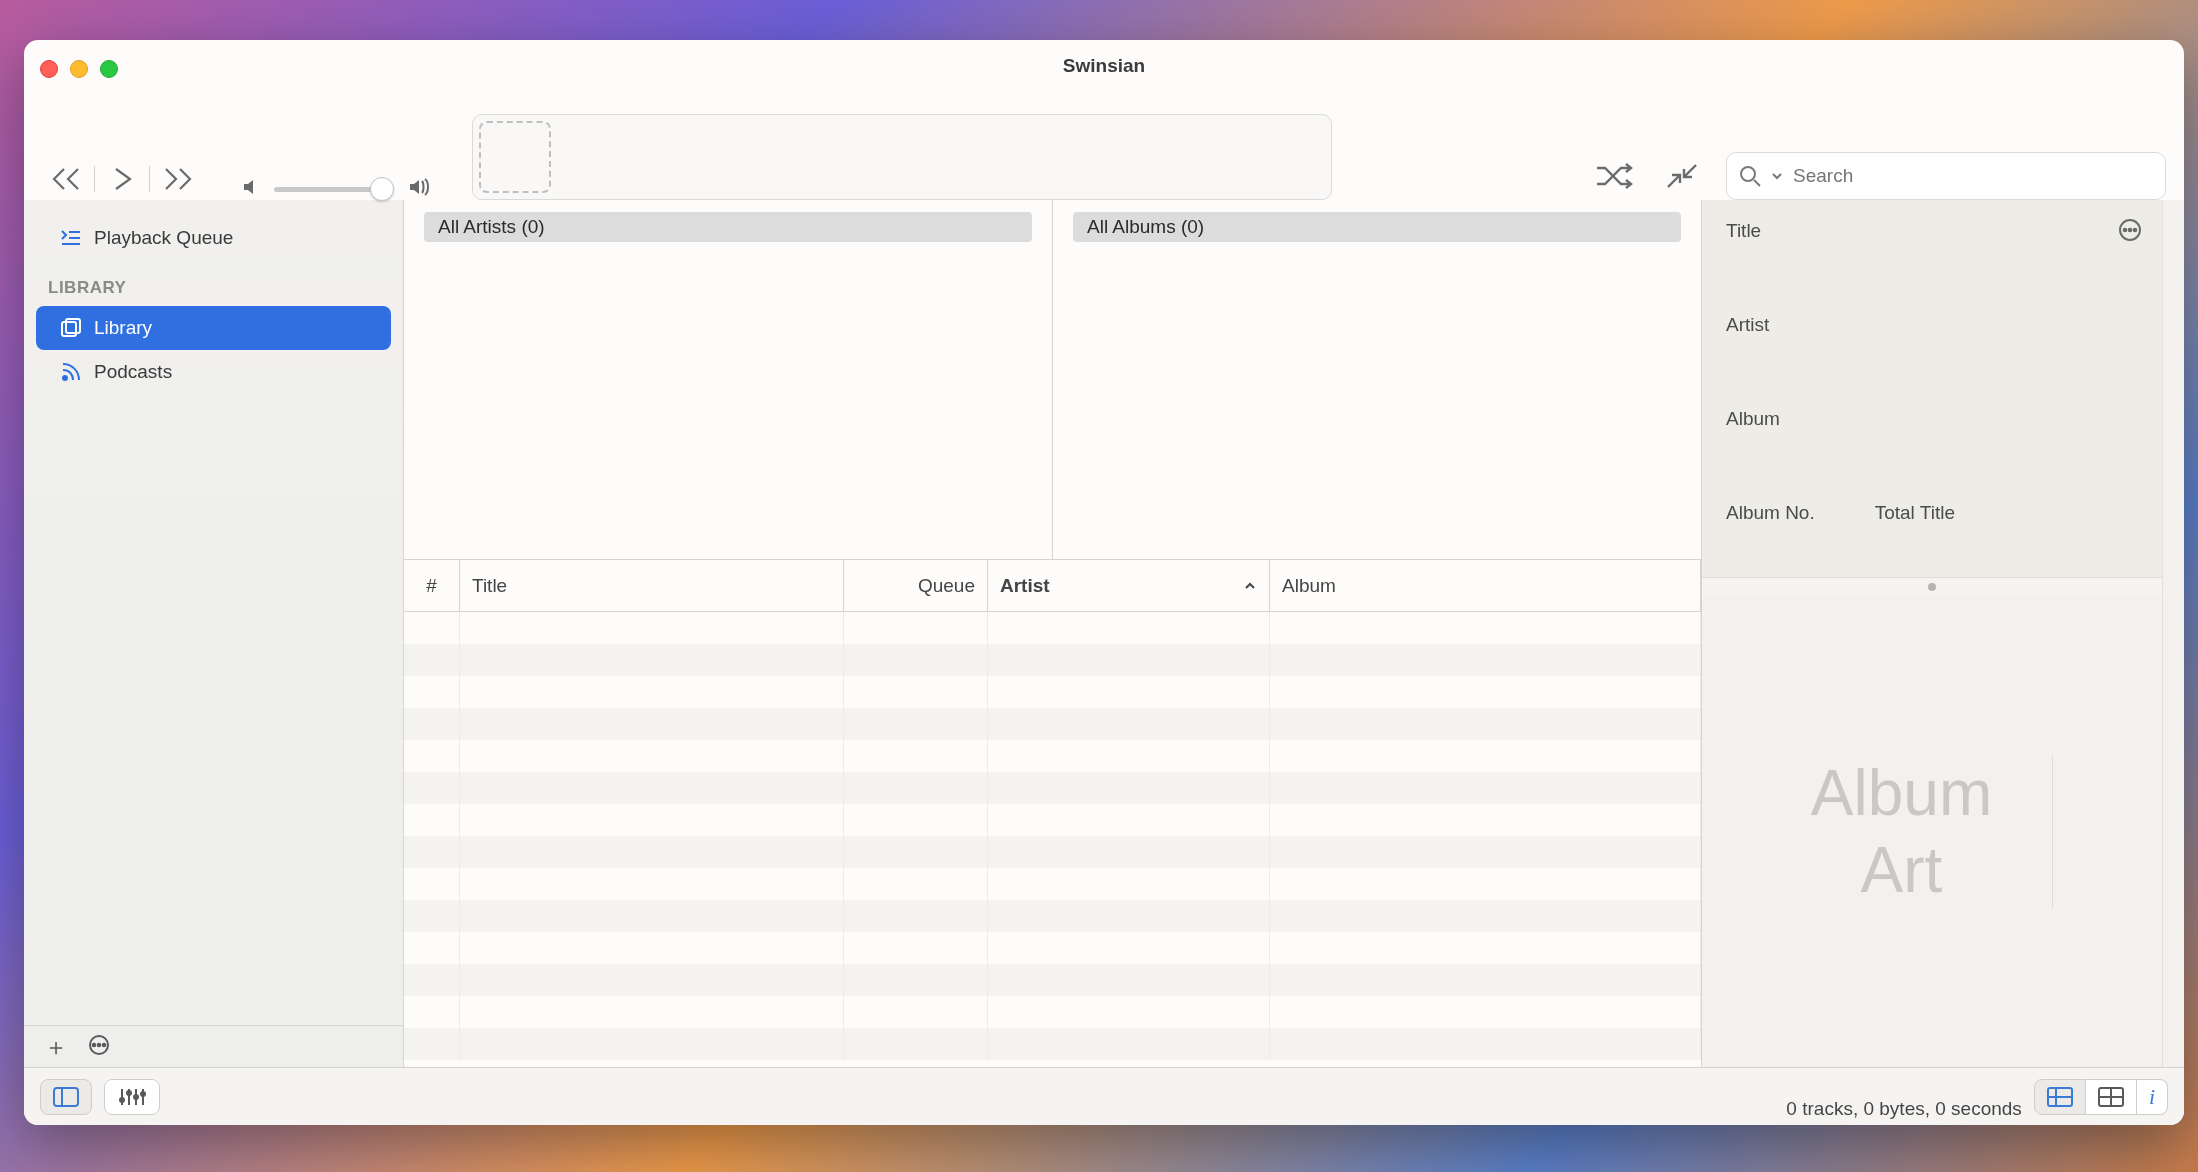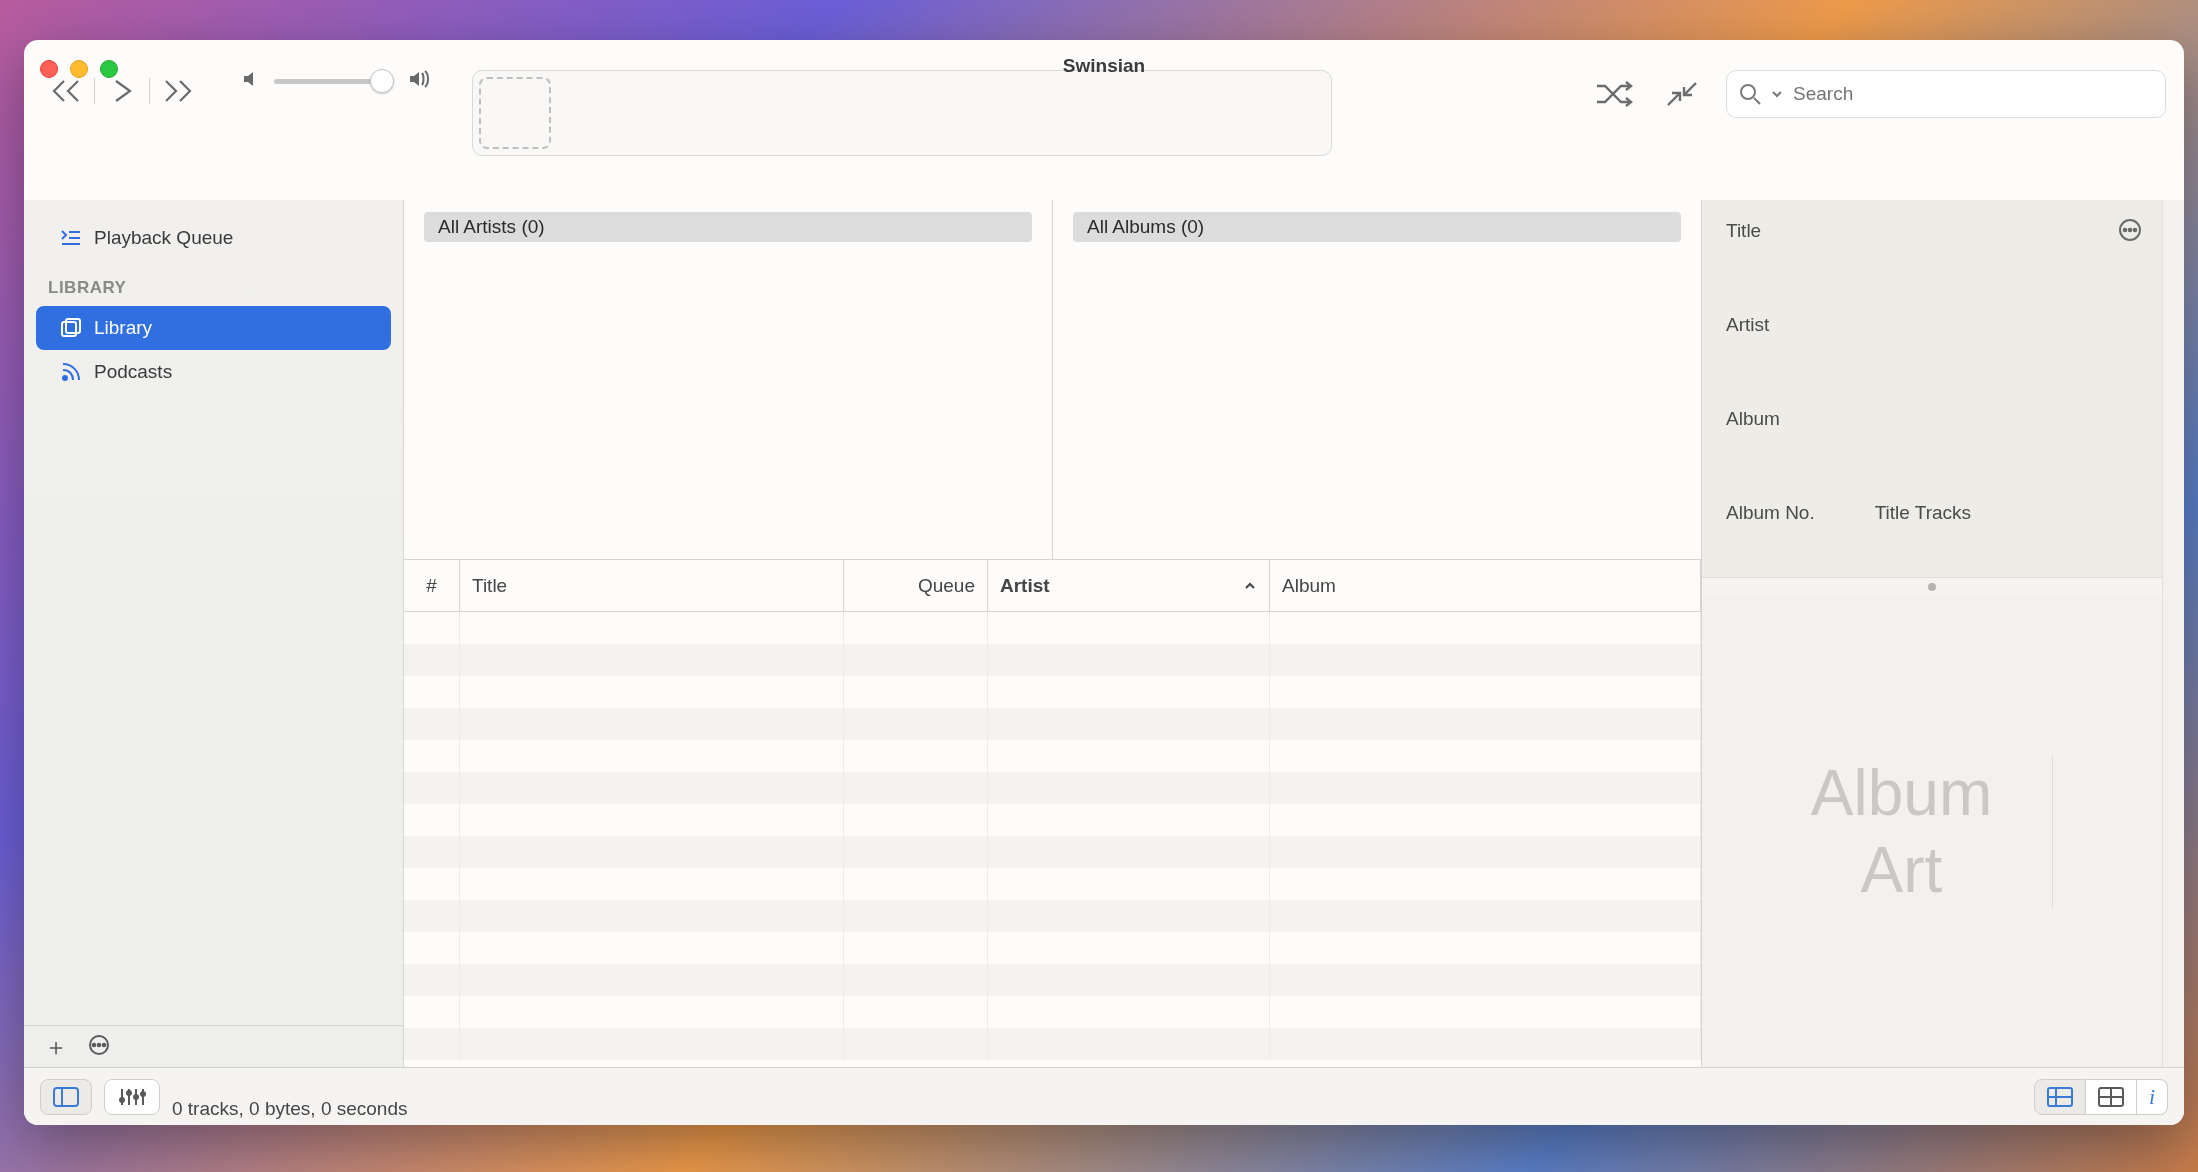--- a/index.html
+++ b/index.html
@@ -30,21 +30,21 @@
 .traffic { position: absolute; left: 16px; top: 20px; display: flex; gap: 12px; }
 .traffic span { width: 18px; height: 18px; border-radius: 50%; display: block; }
 .tl-close { background: #ff5f57; border: 1px solid #e14138; }
 .tl-min   { background: #febc2e; border: 1px solid #dfa023; }
 .tl-max   { background: #28c840; border: 1px solid #27aa35; }
 .title { font-size: 19px; font-weight: 600; color: #3c3c3c; margin-top: 14px; }
 
 .toolbar {
   height: 130px;
   display: flex;
-  align-items: flex-start;
+  align-items: flex-end;
   padding: 0 18px;
   gap: 20px;
 }
 .tb-group { display: flex; align-items: center; gap: 0; }
 .tb-btn { width: 50px; height: 42px; display: flex; align-items: center; justify-content: center; color: #6b6b6b; }
 .tb-sep { width: 1px; height: 26px; background: #d0d0d0; margin: 0 2px; }
 .tb-btn svg { stroke: #6b6b6b; fill: none; stroke-width: 2.2; }
 .vol-block { display: flex; align-items: center; gap: 14px; margin-left: 20px; }
 .vol-icon svg { fill: #6a6a6a; }
 .slider-track { width: 120px; height: 5px; background: #c8c8c8; border-radius: 3px; position: relative; }
@@ -136,21 +136,21 @@
   height: 58px; border-top: 1px solid #d3d2cf;
   display:flex; align-items:center; padding: 0 16px; gap: 12px;
   background: #f5f4f2;
 }
 .btn-seg {
   height: 36px; border: 1px solid #cfceca; border-radius: 8px;
   display:flex; align-items:center; justify-content:center;
   background:#fff; padding: 0 12px; color:#5a5a5a;
 }
 .btn-seg.active { background:#eceae7; }
-.footer-center { flex:1; text-align:left; font-size:19px; color:#464646;margin-top:24px; }
+.footer-center { flex:1; text-align:right; font-size:19px; color:#464646;margin-top:24px; }
 .seg-group { display:flex; }
 .seg-group .btn-seg { border-radius:0; }
 .seg-group .btn-seg:first-child{ border-top-left-radius:8px;border-bottom-left-radius:8px;}
 .seg-group .btn-seg:last-child{ border-top-right-radius:8px;border-bottom-right-radius:8px; border-left:none;}
 .seg-group .btn-seg.mid { border-left:none; }
 
 .scroll-gutter { width:22px; background:#f2f1ee; border-left:1px solid #e2e1dc; }
 </style>
 </head>
 <body>
@@ -415,21 +415,21 @@
               <circle cx="7" cy="12" r="1.3" fill="#6a6a68"></circle>
               <circle cx="12" cy="12" r="1.3" fill="#6a6a68"></circle>
               <circle cx="17" cy="12" r="1.3" fill="#6a6a68"></circle>
             </svg>
         </div>
         <div class="insp-label">Title</div>
         <div class="insp-label">Artist</div>
         <div class="insp-label">Album</div>
         <div class="insp-row">
           <div class="insp-label" style="margin:0;">Album No.</div>
-          <div class="insp-label" style="margin:0;">Title Tracks</div>
+          <div class="insp-label" style="margin:0;">Total Title</div>
         </div>
       </div>
       <div class="page-dot">
           <div class="dot"></div>
         </div>
       <div class="art-area">
         <div class="art-text">
           <span>Album</span><br>
           <span>Art</span>
         </div>

